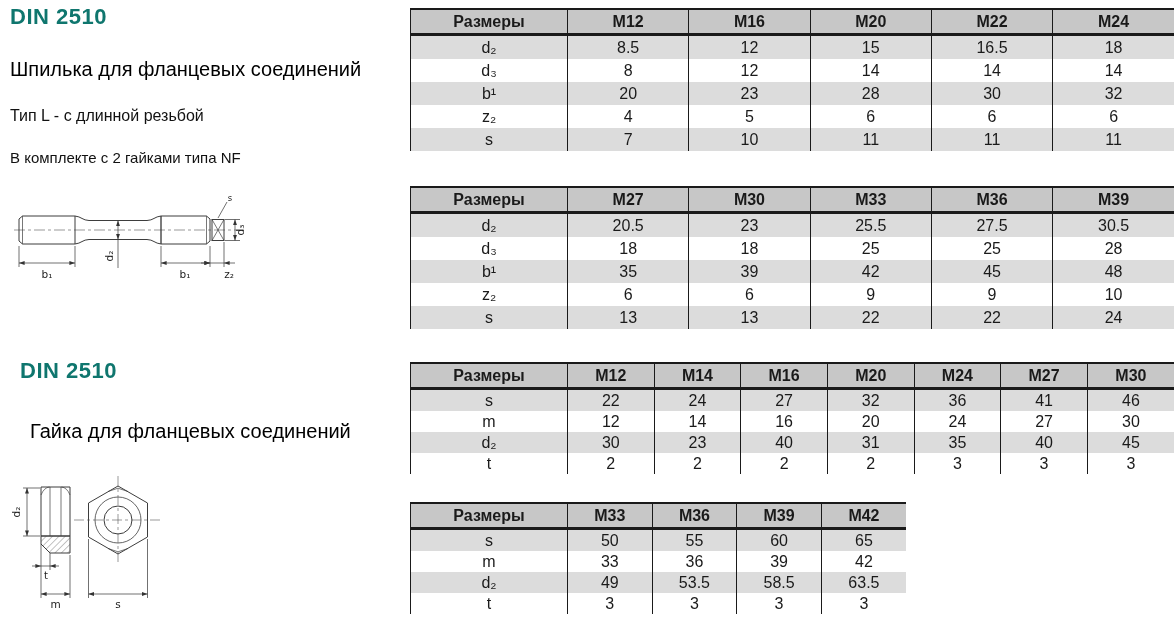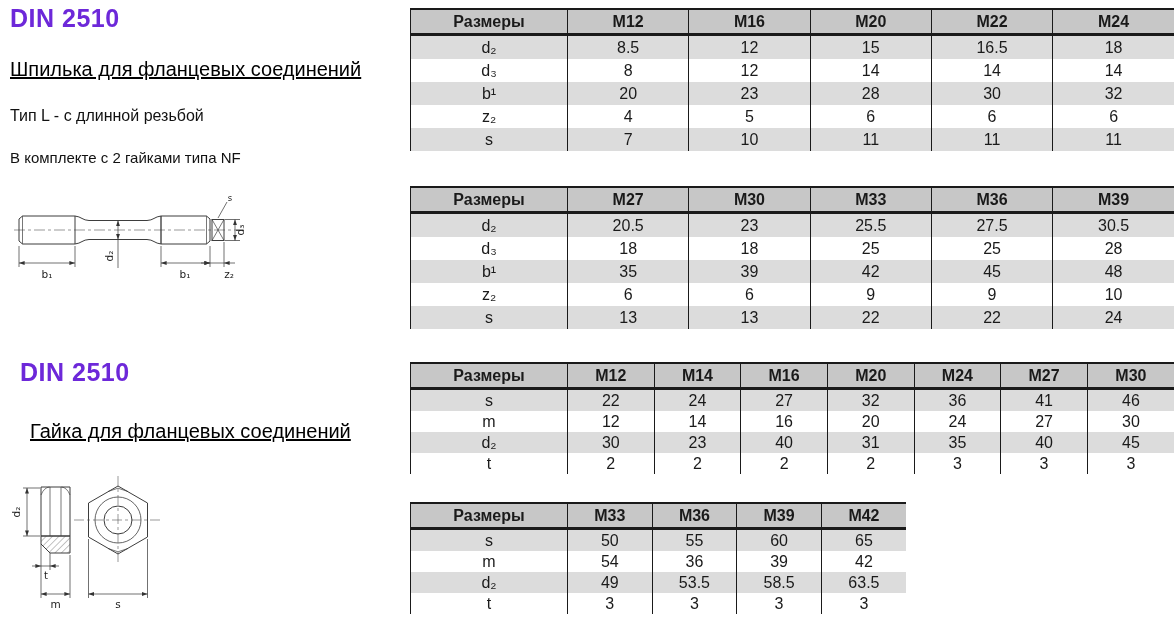--- a/index.html
+++ b/index.html
@@ -8,33 +8,32 @@
     background: #ffffff;
     font-family: "Liberation Sans", sans-serif;
     color: var(--tx, #1a1a1a);
     position: relative;
     overflow: hidden;
   }
   
   .heading {
     position: absolute;
     font-weight: bold;
-    font-size: 25px;
+    font-size: 22px;
     letter-spacing: 0.5px;
-    color: #6d28d9;
+    color: #0f766e;
     white-space: nowrap;
   }
   #stud-title { left: 10px; top: 4px; }
   #nut-title  { left: 20px; top: 358px; }
   .subheading {
     position: absolute;
     font-size: 20px;
     color: #000;
     white-space: nowrap;
-    text-decoration: underline;
   }
   #stud-subtitle { left: 10px; top: 58px; }
   #nut-subtitle  { left: 18px; top: 420px; margin-left: 12px; }
   .note {
     position: absolute;
     color: #111;
     white-space: nowrap;
   }
   #stud-type { left: 10px; top: 107px; font-size: 16px; }
   #stud-kit  { left: 10px; top: 149px; font-size: 15px; }
@@ -371,21 +370,21 @@
     <tbody>
       <tr>
         <td>s</td>
         <td>50</td>
         <td>55</td>
         <td>60</td>
         <td>65</td>
       </tr>
       <tr>
         <td>m</td>
-        <td>54</td>
+        <td>33</td>
         <td>36</td>
         <td>39</td>
         <td>42</td>
       </tr>
       <tr>
         <td>d₂</td>
         <td>49</td>
         <td>53.5</td>
         <td>58.5</td>
         <td>63.5</td>

